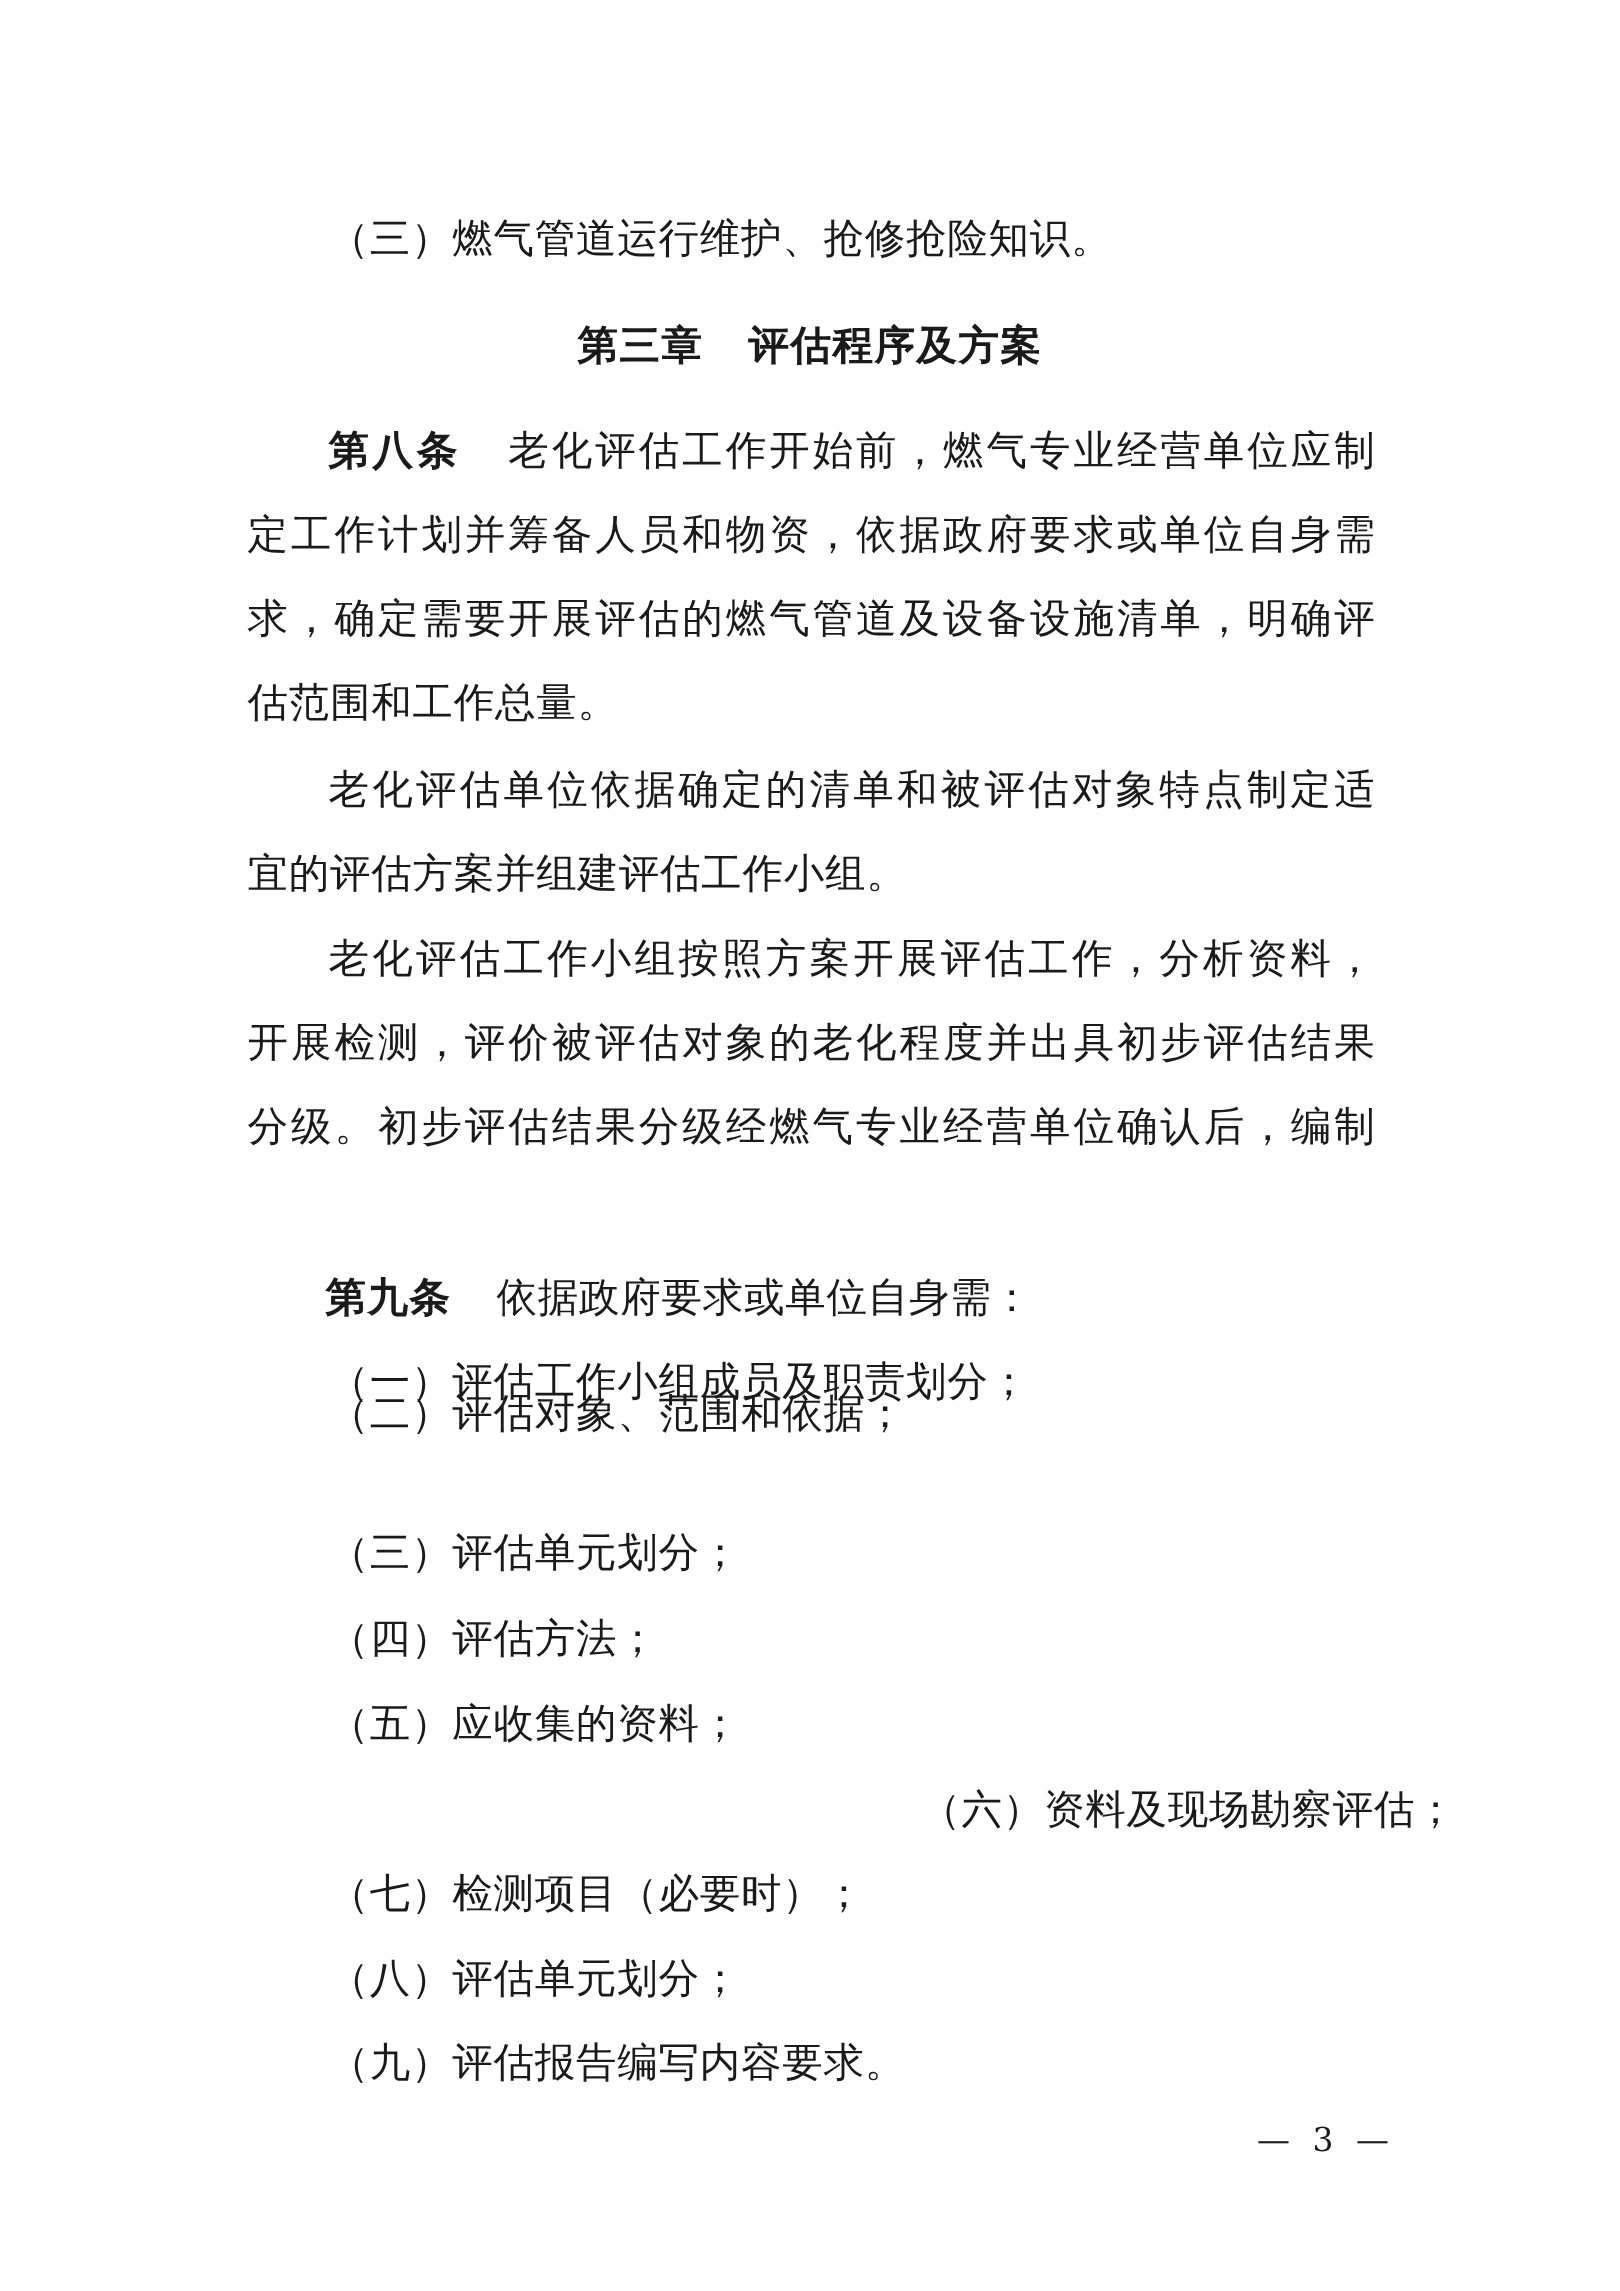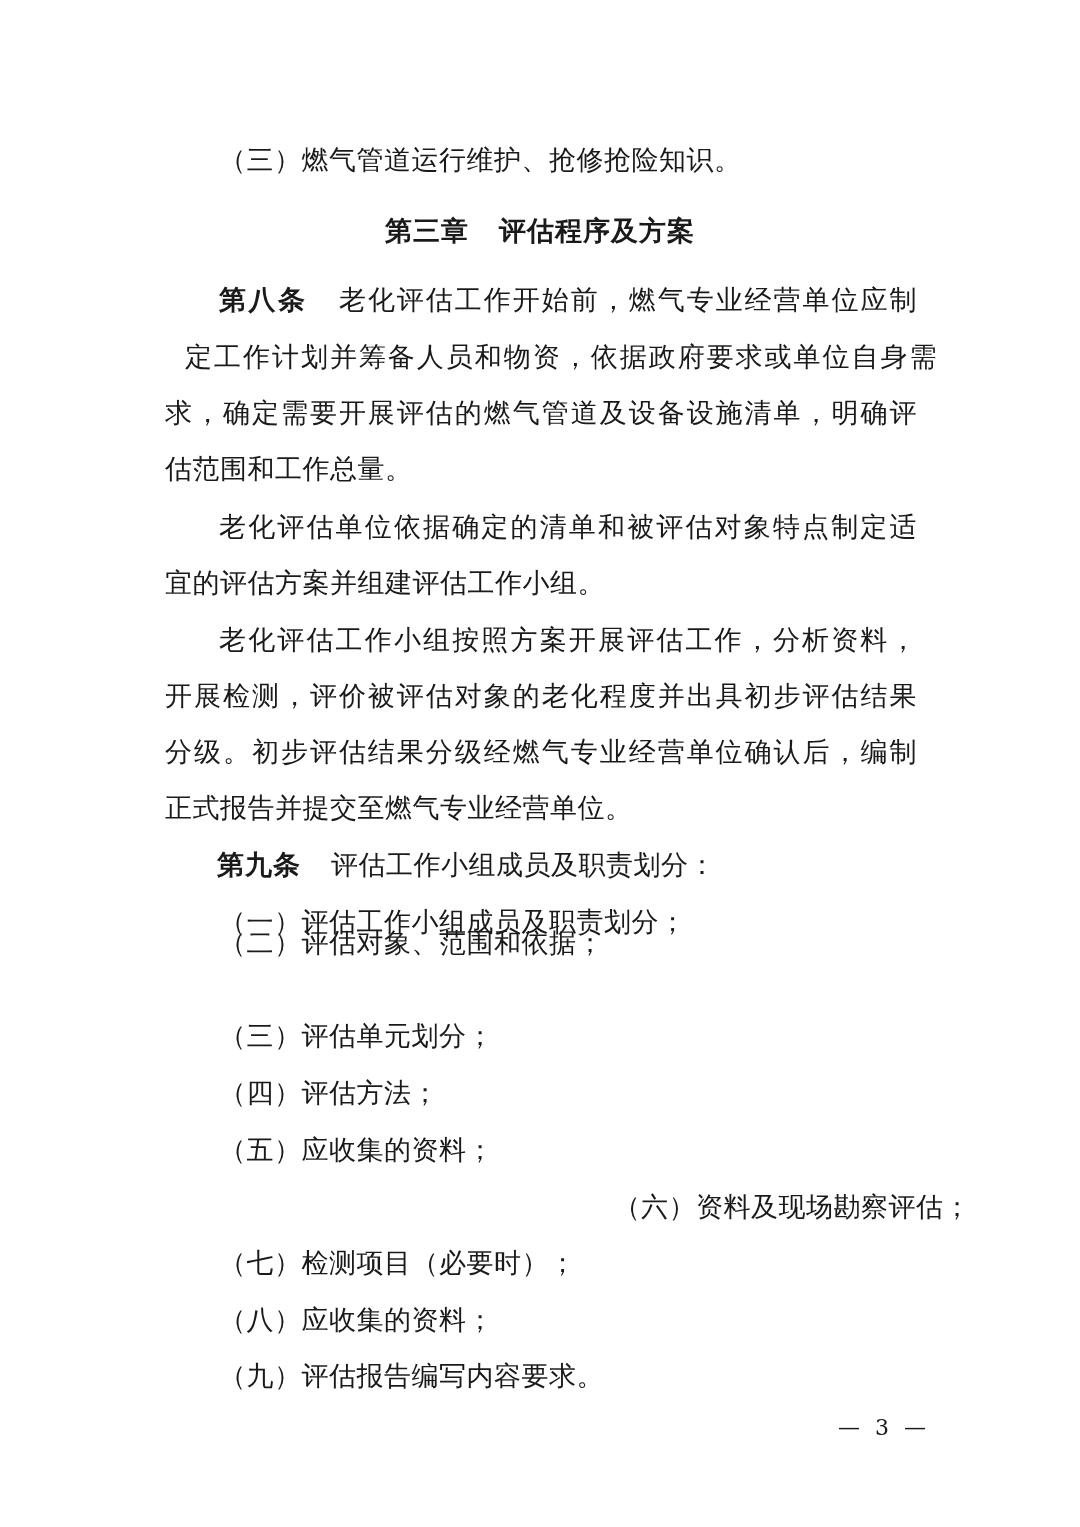--- a/index.html
+++ b/index.html
@@ -36,38 +36,37 @@
 </head>
 <body>
 
 <div class="page">
 
   <div class="line" style="top:140px;left:219px;">（三）燃气管道运行维护、抢修抢险知识。</div>
 
   <div class="heading" style="top:211px;"><span>第三章</span><span class="gap"></span><span>评估程序及方案</span></div>
 
   <div class="line indent justify" style="top:280px;"><span class="art">第八条</span><span class="art-gap"></span><span>老化评估工作开始前，燃气专业经营单位应制</span></div>
-  <div class="line justify" style="top:337px;margin-left:20px;">定工作计划并筹备人员和物资，依据政府要求或单位自身需</div>
+  <div class="line justify" style="top:337px;">定工作计划并筹备人员和物资，依据政府要求或单位自身需</div>
   <div class="line justify" style="top:393px;">求，确定需要开展评估的燃气管道及设备设施清单，明确评</div>
   <div class="line" style="top:449px;">估范围和工作总量。</div>
 
   <div class="line indent justify" style="top:507px;">老化评估单位依据确定的清单和被评估对象特点制定适</div>
   <div class="line" style="top:563px;">宜的评估方案并组建评估工作小组。</div>
 
   <div class="line indent justify" style="top:620px;">老化评估工作小组按照方案开展评估工作，分析资料，</div>
   <div class="line justify" style="top:676px;">开展检测，评价被评估对象的老化程度并出具初步评估结果</div>
   <div class="line justify" style="top:732px;">分级。初步评估结果分级经燃气专业经营单位确认后，编制</div>
-  <div class="line" style="top:788px;">正式报告并提交至燃气专业经营单位。</div>
 
-  <div class="line" style="top:845px;left:217px;"><span class="art">第九条</span><span class="art-gap"></span><span>评估工作小组成员及职责划分：</span></div>
+  <div class="line" style="top:845px;left:217px;"><span class="art">第九条</span><span class="art-gap"></span><span>依据政府要求或单位自身需：</span></div>
 
   <div class="line item" style="top:902px;">（一）评估工作小组成员及职责划分；</div>
   <div class="line item" style="top:923px;">（二）评估对象、范围和依据；</div>
   <div class="line item" style="top:1016px;">（三）评估单元划分；</div>
   <div class="line item" style="top:1073px;">（四）评估方法；</div>
   <div class="line item" style="top:1130px;">（五）应收集的资料；</div>
   <div class="line item" style="top:1187px;text-align:right;">（六）资料及现场勘察评估；</div>
   <div class="line item" style="top:1243px;">（七）检测项目（必要时）；</div>
-  <div class="line item" style="top:1300px;">（八）应收集的资料；</div>
+  <div class="line item" style="top:1300px;">（八）评估单元划分；</div>
   <div class="line item" style="top:1356px;">（九）评估报告编写内容要求。</div>
 
   <div class="pagenum">— 3 —</div>
 </div>
 
 </body></html>

